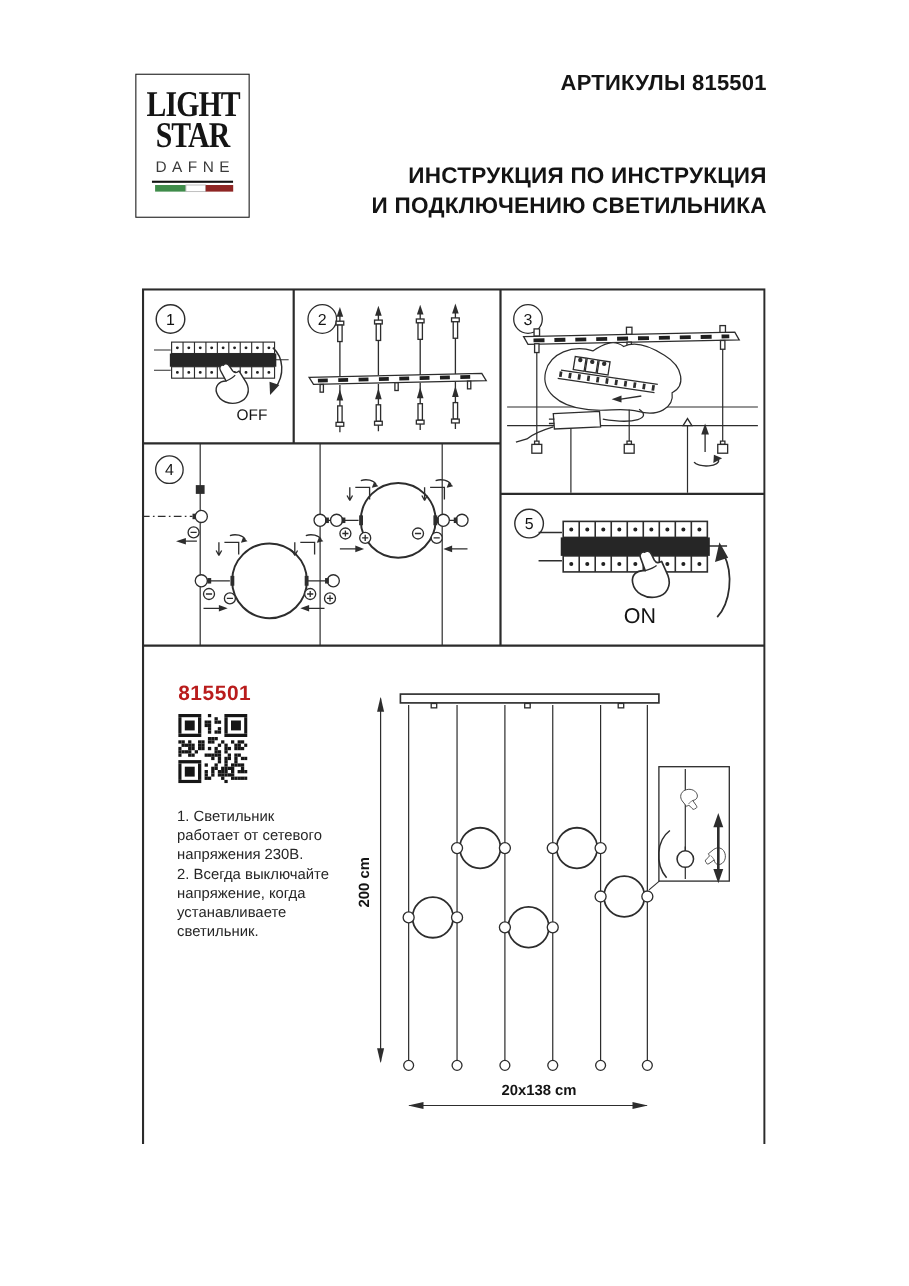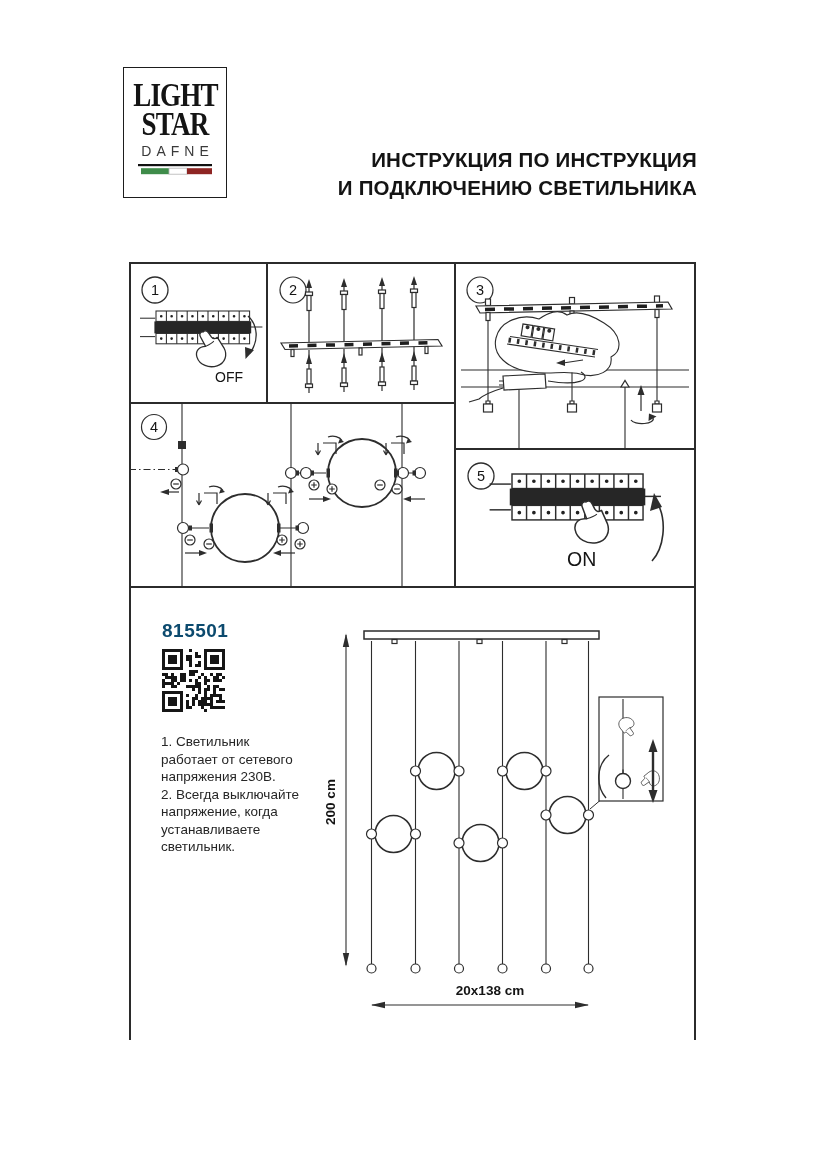--- a/index.html
+++ b/index.html
@@ -19,21 +19,21 @@
   
   .sheet{position:absolute;left:129px;top:262px;width:567px;height:785px;}
   .sheet svg.panel{position:absolute;overflow:hidden;}
   svg text{font-family:"Liberation Sans","DejaVu Sans",sans-serif;fill:#141414;}
   .badge-t{font-size:14.5px;text-anchor:middle;}
   .lbl{font-size:14px;}
   .lbl-big{font-size:19.5px;}
   .dim{font-size:13.5px;font-weight:700;text-anchor:middle;}
   
   .p6html{position:absolute;left:0;top:325px;width:567px;height:460px;}
-  .article-no{position:absolute;left:33px;top:33px;font-size:19px;font-weight:700;letter-spacing:0.5px;color:#0c4a6e;}
+  .article-no{position:absolute;left:33px;top:33px;font-size:19px;font-weight:700;letter-spacing:0.5px;color:#b91c1c;}
   .qr{position:absolute;left:33px;top:62px;}
   .notes{position:absolute;left:32px;top:146px;width:175px;font-size:13.5px;line-height:17.5px;
          color:#262626;white-space:pre-line;}
 </style>
 </head>
 <body>
 
 <div class="page">
 
   <svg width="0" height="0" style="position:absolute" aria-hidden="true">
@@ -80,20 +80,21 @@
       <div class="logo-word">STAR</div>
       <div class="logo-group">DAFNE</div>
       <svg class="flag" width="74" height="11" viewBox="0 0 74 11">
         <rect x="0" y="0" width="74" height="2.2" fill="#111"></rect>
         <rect x="3" y="4.2" width="28" height="6" fill="#3f8c4a"></rect>
         <rect x="31" y="4.2" width="18" height="6" fill="#fff" stroke="#b5b5b5" stroke-width="0.8"></rect>
         <rect x="49" y="4.2" width="26" height="6" fill="#8e2523"></rect>
       </svg>
     </div>
     <div class="series-block">
+      <div>АРТИКУЛЫ 815501</div>
     </div>
     <div class="instr-block">
       <div>ИНСТРУКЦИЯ ПО ИНСТРУКЦИЯ</div>
       <div>И ПОДКЛЮЧЕНИЮ СВЕТИЛЬНИКА</div>
     </div>
   </header>
 
   <div class="sheet">
 
     <svg class="panel" style="left:0;top:0" width="567" height="785">

